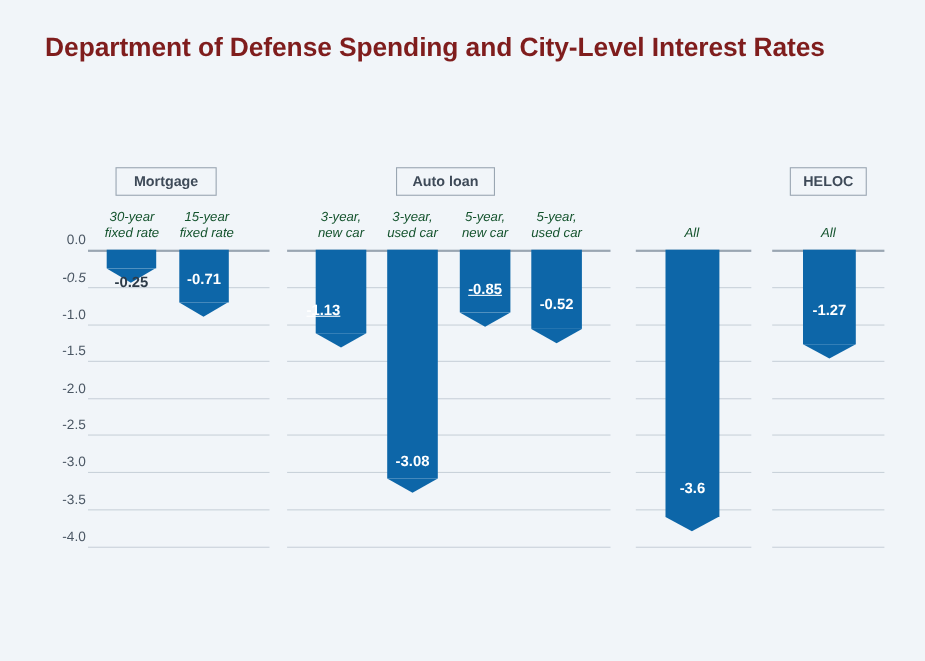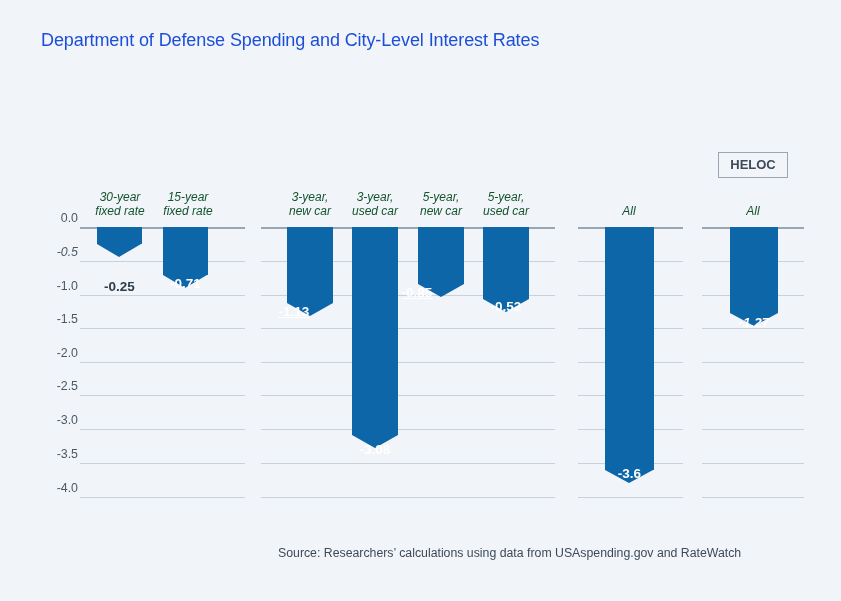--- a/index.html
+++ b/index.html
@@ -18,23 +18,23 @@
   #figure {
     position: absolute;
     left: 0; top: 0;
     width: 841px;
     height: 601px;
   }
   .title {
     position: absolute;
     left: 41px;
     top: 30px;
-    font-size: 18px;
-    font-weight: normal;
-    color: #1d4ed8;
+    font-size: 24px;
+    font-weight: bold;
+    color: #7f1d1d;
     letter-spacing: -0.1px;
     white-space: nowrap;
   }
   .subtitle {
     position: absolute;
     left: 41px;
     top: 92px;
     font-size: 12.4px;
     font-style: italic;
     color: #5d6b7a;
@@ -118,33 +118,34 @@
     border-left-color: transparent;
     border-right-color: transparent;
   }
   .bar-value {
     position: absolute;
     font-size: 13.5px;
     font-weight: bold;
     color: #ffffff;
     text-align: center;
     white-space: nowrap;
-    margin-top: 30px;
   }
   .bar-value.outside {
     color: #2e3b48;
   }
 </style>
 </head>
 <body>
 
 <div id="figure">
 
   <div class="title">Department of Defense Spending and City-Level Interest Rates</div>
 
+  <div class="group-box" style="left:105px; top:152px; width:92px;">Mortgage</div>
+  <div class="group-box" style="left:360px; top:152px; width:90px;">Auto loan</div>
   <div class="group-box" style="left:718px; top:152px; width:70px;">HELOC</div>
 
   <div class="cat-label" style="left:86px; top:190px; width:68px;">30-year
 fixed rate</div>
   <div class="cat-label" style="left:154px; top:190px; width:68px;">15-year
 fixed rate</div>
 
   <div class="cat-label" style="left:276px; top:190px; width:68px;">3-year,
 new car</div>
   <div class="cat-label" style="left:341px; top:190px; width:68px;">3-year,
@@ -236,29 +237,28 @@
   <div class="bar" style="left:287px; top:227px; width:46px; height:76px;"></div>
   <div class="bar-point" style="left:287px; top:303px; border-left-width:23px; border-right-width:23px;"></div>
   <div class="bar-value" style="left:261px; top:274px; width:66px;text-decoration:underline;">-1.13</div>
 
   <div class="bar" style="left:352px; top:227px; width:46px; height:208px;"></div>
   <div class="bar-point" style="left:352px; top:435px; border-left-width:23px; border-right-width:23px;"></div>
   <div class="bar-value" style="left:342px; top:412px; width:66px;">-3.08</div>
 
   <div class="bar" style="left:418px; top:227px; width:46px; height:57px;"></div>
   <div class="bar-point" style="left:418px; top:284px; border-left-width:23px; border-right-width:23px;"></div>
-  <div class="bar-value" style="left:384px; top:255px; width:66px;text-decoration:underline;">-0.85</div>
+  <div class="bar-value" style="left:408px; top:255px; width:66px;text-decoration:underline;">-0.85</div>
 
   <div class="bar" style="left:483px; top:227px; width:46px; height:72px;"></div>
   <div class="bar-point" style="left:483px; top:299px; border-left-width:23px; border-right-width:23px;"></div>
   <div class="bar-value" style="left:473px; top:269px; width:66px;">-0.52</div>
 
   <div class="bar" style="left:605px; top:227px; width:49px; height:243px;"></div>
   <div class="bar-point" style="left:605px; top:470px; border-left-width:24.5px; border-right-width:24.5px;"></div>
   <div class="bar-value" style="left:595px; top:436px; width:69px;">-3.6</div>
 
   <div class="bar" style="left:730px; top:227px; width:48px; height:86px;"></div>
   <div class="bar-point" style="left:730px; top:313px; border-left-width:24px; border-right-width:24px;"></div>
-  <div class="bar-value" style="left:719px; top:285px; width:70px;font-style:italic;">-1.27</div>
-
-  <div class="source">Source: Researchers’ calculations using data from USAspending.gov and RateWatch</div>
+  <div class="bar-value" style="left:719px; top:274px; width:70px;">-1.27</div>
+
 
 </div>
 
 </body></html>

